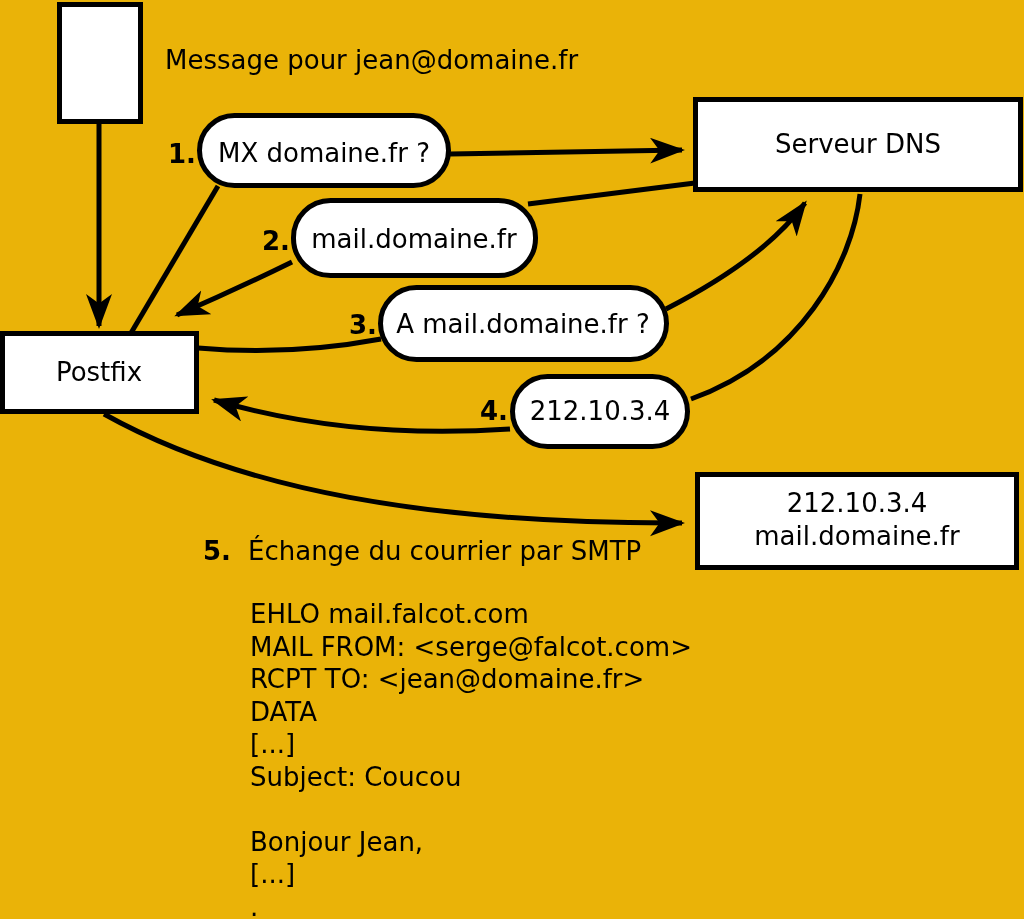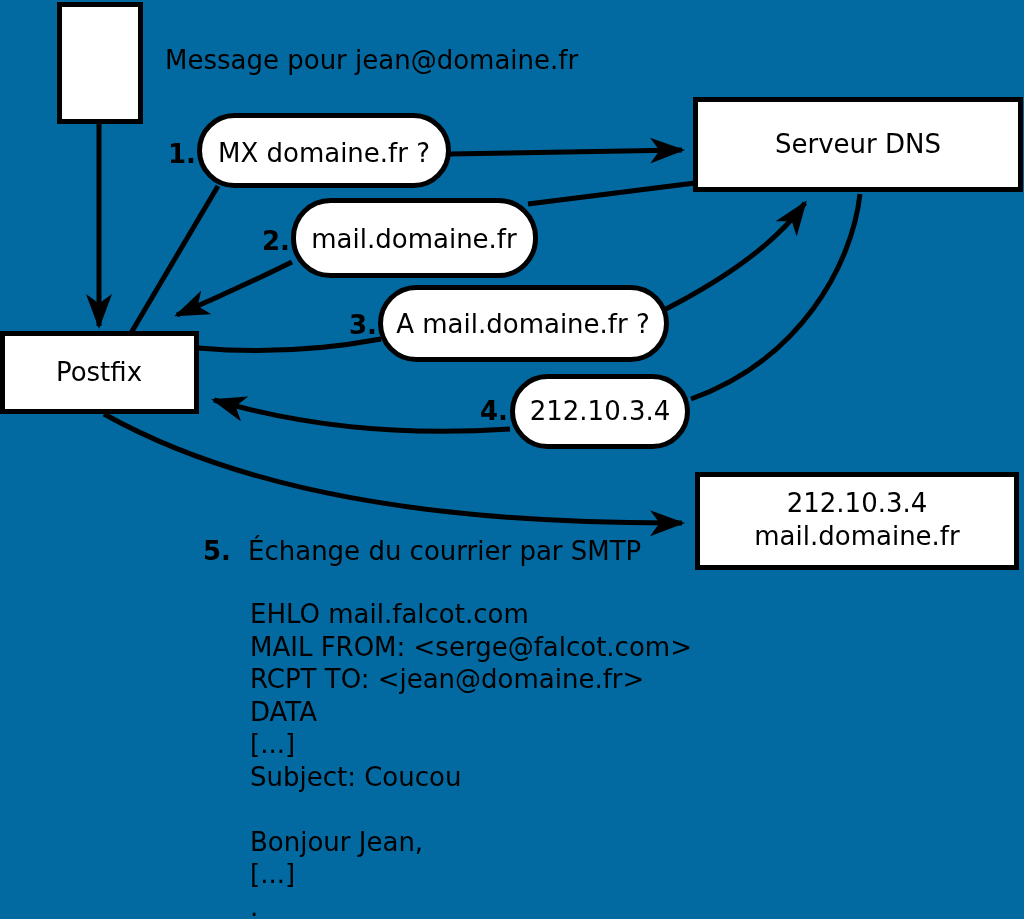--- a/index.html
+++ b/index.html
@@ -4,21 +4,21 @@
 <style>
   html, body {
     margin: 0;
     padding: 0;
     background: #ffffff;
   }
   .stage {
     position: relative;
     width: 1024px;
     height: 919px;
-    background: #0369a1;
+    background: #eab308;
     overflow: hidden;
   }
   svg {
     display: block;
     font-family: "DejaVu Sans", sans-serif;
   }
   .conn {
     fill: none;
     stroke: #000000;
     stroke-width: 5;

